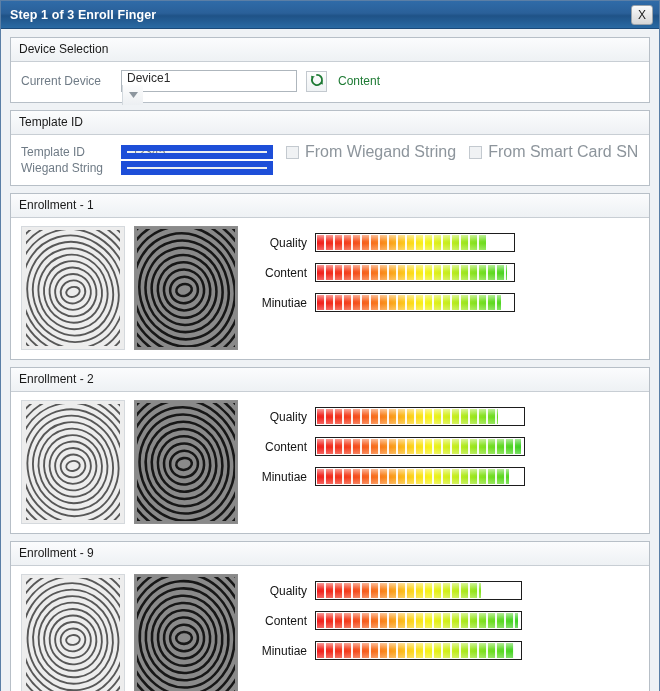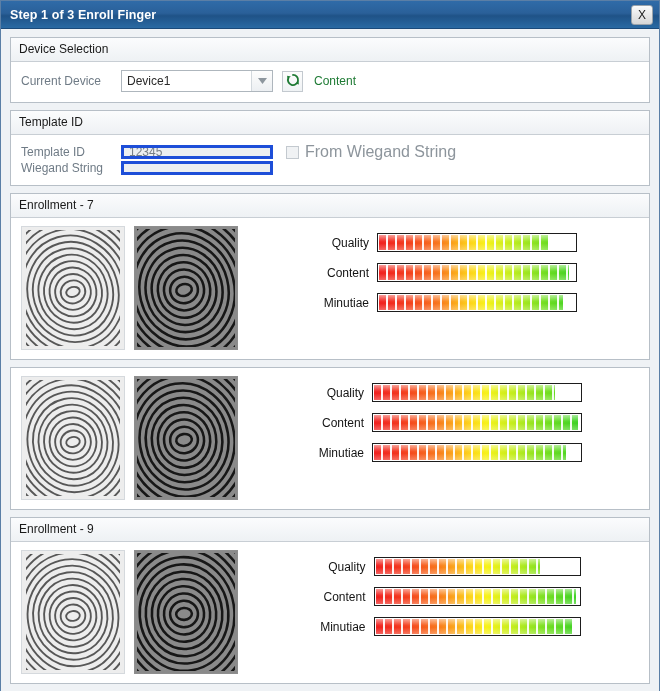--- a/index.html
+++ b/index.html
@@ -94,28 +94,29 @@
     align-items: center;
   }
   .row + .row { margin-top: 0; }
   .field-label {
     width: 100px;
     flex: 0 0 100px;
     color: #6f7b86;
     font-size: 12px;
   }
   .combo {
-    width: 152px;
+    width: 176px;
     height: 22px;
     box-sizing: border-box;
     border: 1px solid #aeb6bd;
     background: #ffffff;
     display: flex;
     align-items: stretch;
     cursor: pointer;
+    flex-direction: column;
   }
   .combo-value {
     flex: 1 1 auto;
     display: flex;
     align-items: center;
     padding-left: 5px;
     color: #2a2a2a;
     font-size: 12px;
   }
   .combo-arrow {
@@ -144,21 +145,21 @@
     margin-left: 11px;
     color: #1e7a34;
     font-size: 12px;
   }
 
   
   .text-input {
     width: 152px;
     height: 14px;
     box-sizing: border-box;
-    border: 3px solid #1d4ed8;
+    border: 6px solid #1d4ed8;
     background: #eceff1;
     color: #777f86;
     font-family: "Liberation Sans", sans-serif;
     font-size: 12px;
     padding: 0 5px;
     line-height: 20px;
   }
   .chk-wrap {
     display: flex;
     align-items: center;
@@ -199,21 +200,20 @@
 
   .meters {
     margin-left: 13px;
     padding-top: 6px;
     flex: 1 1 auto;
   }
   .meter-row {
     display: flex;
     align-items: center;
     height: 21px;
-    justify-content: center;
   }
   .meter-row + .meter-row { margin-top: 9px; }
   .meter-label {
     width: 56px;
     flex: 0 0 56px;
     font-size: 12px;
     color: #141414;
     text-align: right;
     padding-right: 8px;
   }
@@ -291,31 +291,35 @@
     <div class="group">
       <div class="group-header">Template ID</div>
       <div class="group-body">
         <div class="row">
           <span class="field-label">Template ID</span>
           <input class="text-input" type="text" readonly="" value="12345" style="">
           <div class="chk-wrap">
             <span class="chk-box"></span>
             <span class="chk-label">From Wiegand String</span>
           </div>
+          <div class="chk-wrap">
+            <span class="chk-box"></span>
+            <span class="chk-label">From Smart Card SN</span>
+          </div>
         </div>
         <div class="row">
           <span class="field-label">Wiegand String</span>
           <input class="text-input" type="text" readonly="" value="" style="">
         </div>
       </div>
     </div>
 
     <div id="enroll-container">
         <div class="group">
-          <div class="group-header">Enrollment - 7</div>
+          <div class="group-header">Enrollment - 1</div>
           <div class="enroll-body">
             <div class="fp-img">
               <svg viewBox="0 0 104 124" preserveAspectRatio="none">
                 <rect width="104" height="124" fill="#e9e9e9"></rect>
                 <g opacity="0.88" clip-path="url(#c0)">
                   <ellipse cx="52" cy="66" rx="7" ry="5" fill="none" stroke="#1b1b1b" stroke-width="1.9" transform="rotate(-16 52 66)"></ellipse>
                   <ellipse cx="52" cy="66" rx="12.6" ry="11.6" fill="none" stroke="#1b1b1b" stroke-width="1.9" transform="rotate(-16 52 66)"></ellipse>
                   <ellipse cx="52" cy="66" rx="18.2" ry="18.2" fill="none" stroke="#1b1b1b" stroke-width="1.9" transform="rotate(-16 52 66)"></ellipse>
                   <ellipse cx="52" cy="66" rx="23.799999999999997" ry="24.799999999999997" fill="none" stroke="#1b1b1b" stroke-width="1.9" transform="rotate(-16 52 66)"></ellipse>
                   <ellipse cx="52" cy="66" rx="29.4" ry="31.4" fill="none" stroke="#1b1b1b" stroke-width="1.9" transform="rotate(-16 52 66)"></ellipse>
@@ -383,20 +387,21 @@
               <div class="meter-row">
                 <span class="meter-label">Minutiae</span>
                 <div class="meter-track" style="width: 200px;">
                   <div class="meter-fill" style="width: 94%; --span: 198px;"></div>
                 </div>
               </div>
             </div>
           </div>
         </div>
         <div class="group">
+          <div class="group-header">Enrollment - 2</div>
           <div class="enroll-body">
             <div class="fp-img">
               <svg viewBox="0 0 104 124" preserveAspectRatio="none">
                 <rect width="104" height="124" fill="#e9e9e9"></rect>
                 <g opacity="0.88" clip-path="url(#c1)">
                   <ellipse cx="52" cy="66" rx="7" ry="5" fill="none" stroke="#1b1b1b" stroke-width="1.9" transform="rotate(-12 52 66)"></ellipse>
                   <ellipse cx="52" cy="66" rx="12.6" ry="11.6" fill="none" stroke="#1b1b1b" stroke-width="1.9" transform="rotate(-12 52 66)"></ellipse>
                   <ellipse cx="52" cy="66" rx="18.2" ry="18.2" fill="none" stroke="#1b1b1b" stroke-width="1.9" transform="rotate(-12 52 66)"></ellipse>
                   <ellipse cx="52" cy="66" rx="23.799999999999997" ry="24.799999999999997" fill="none" stroke="#1b1b1b" stroke-width="1.9" transform="rotate(-12 52 66)"></ellipse>
                   <ellipse cx="52" cy="66" rx="29.4" ry="31.4" fill="none" stroke="#1b1b1b" stroke-width="1.9" transform="rotate(-12 52 66)"></ellipse>

